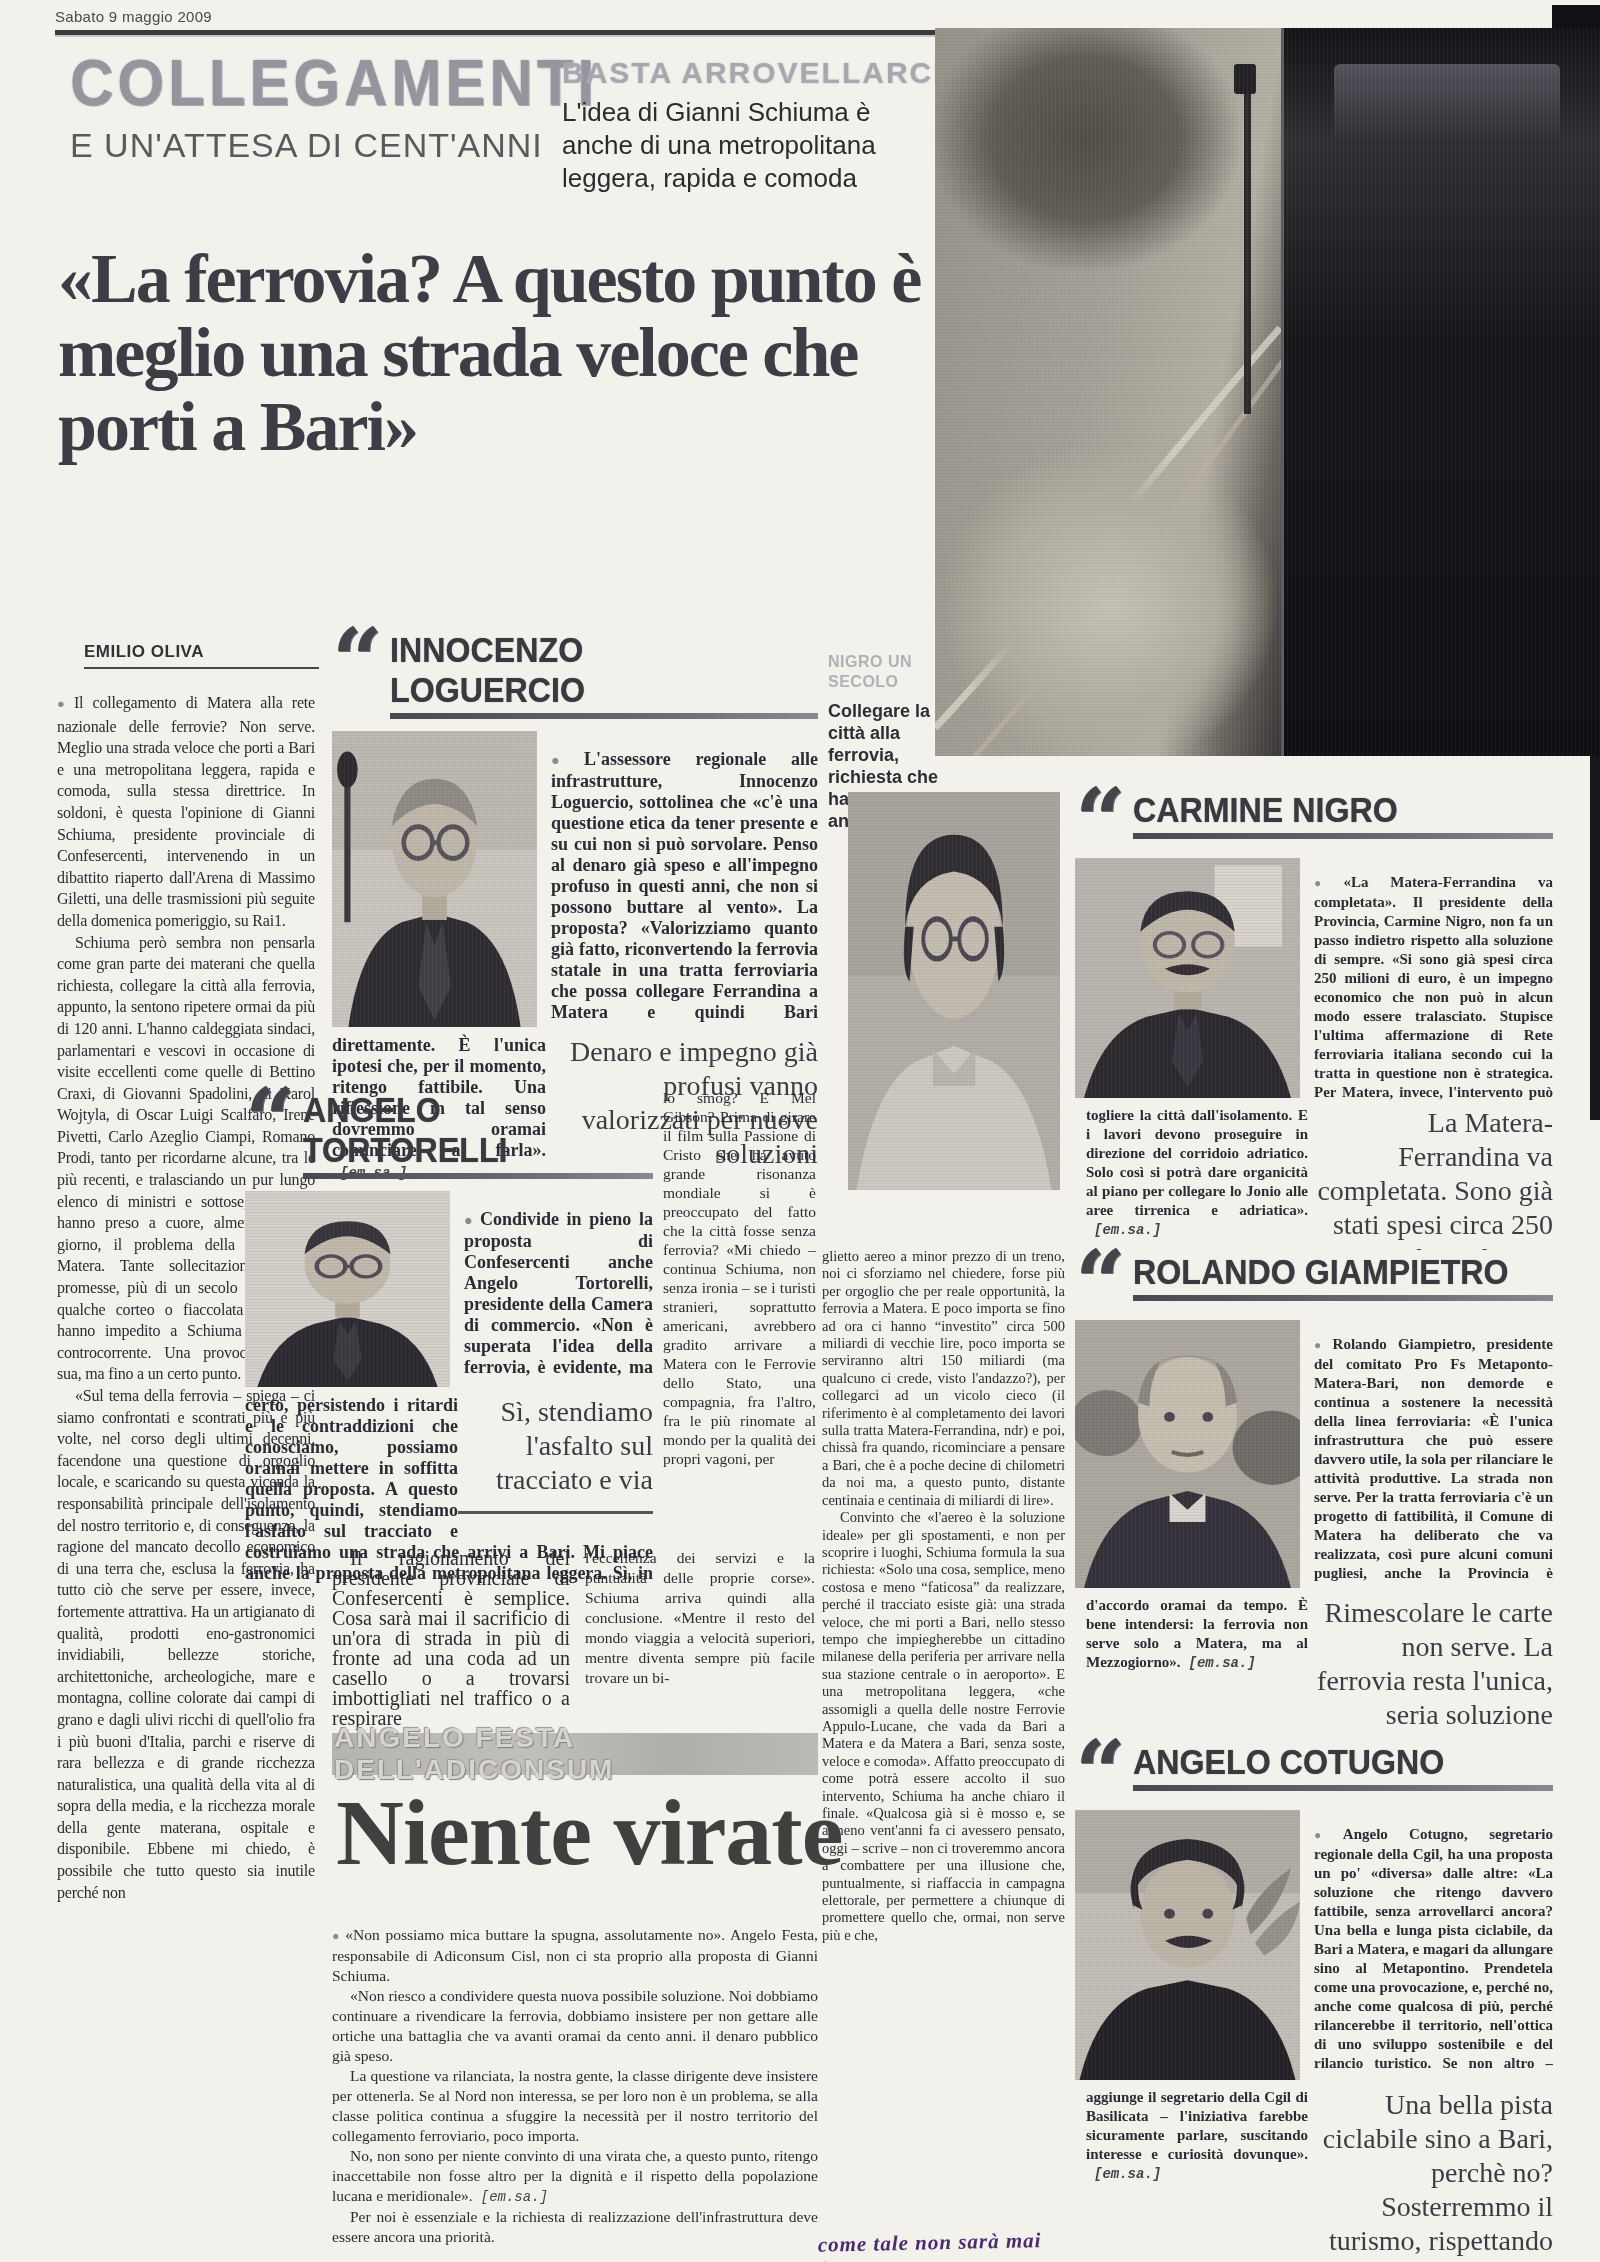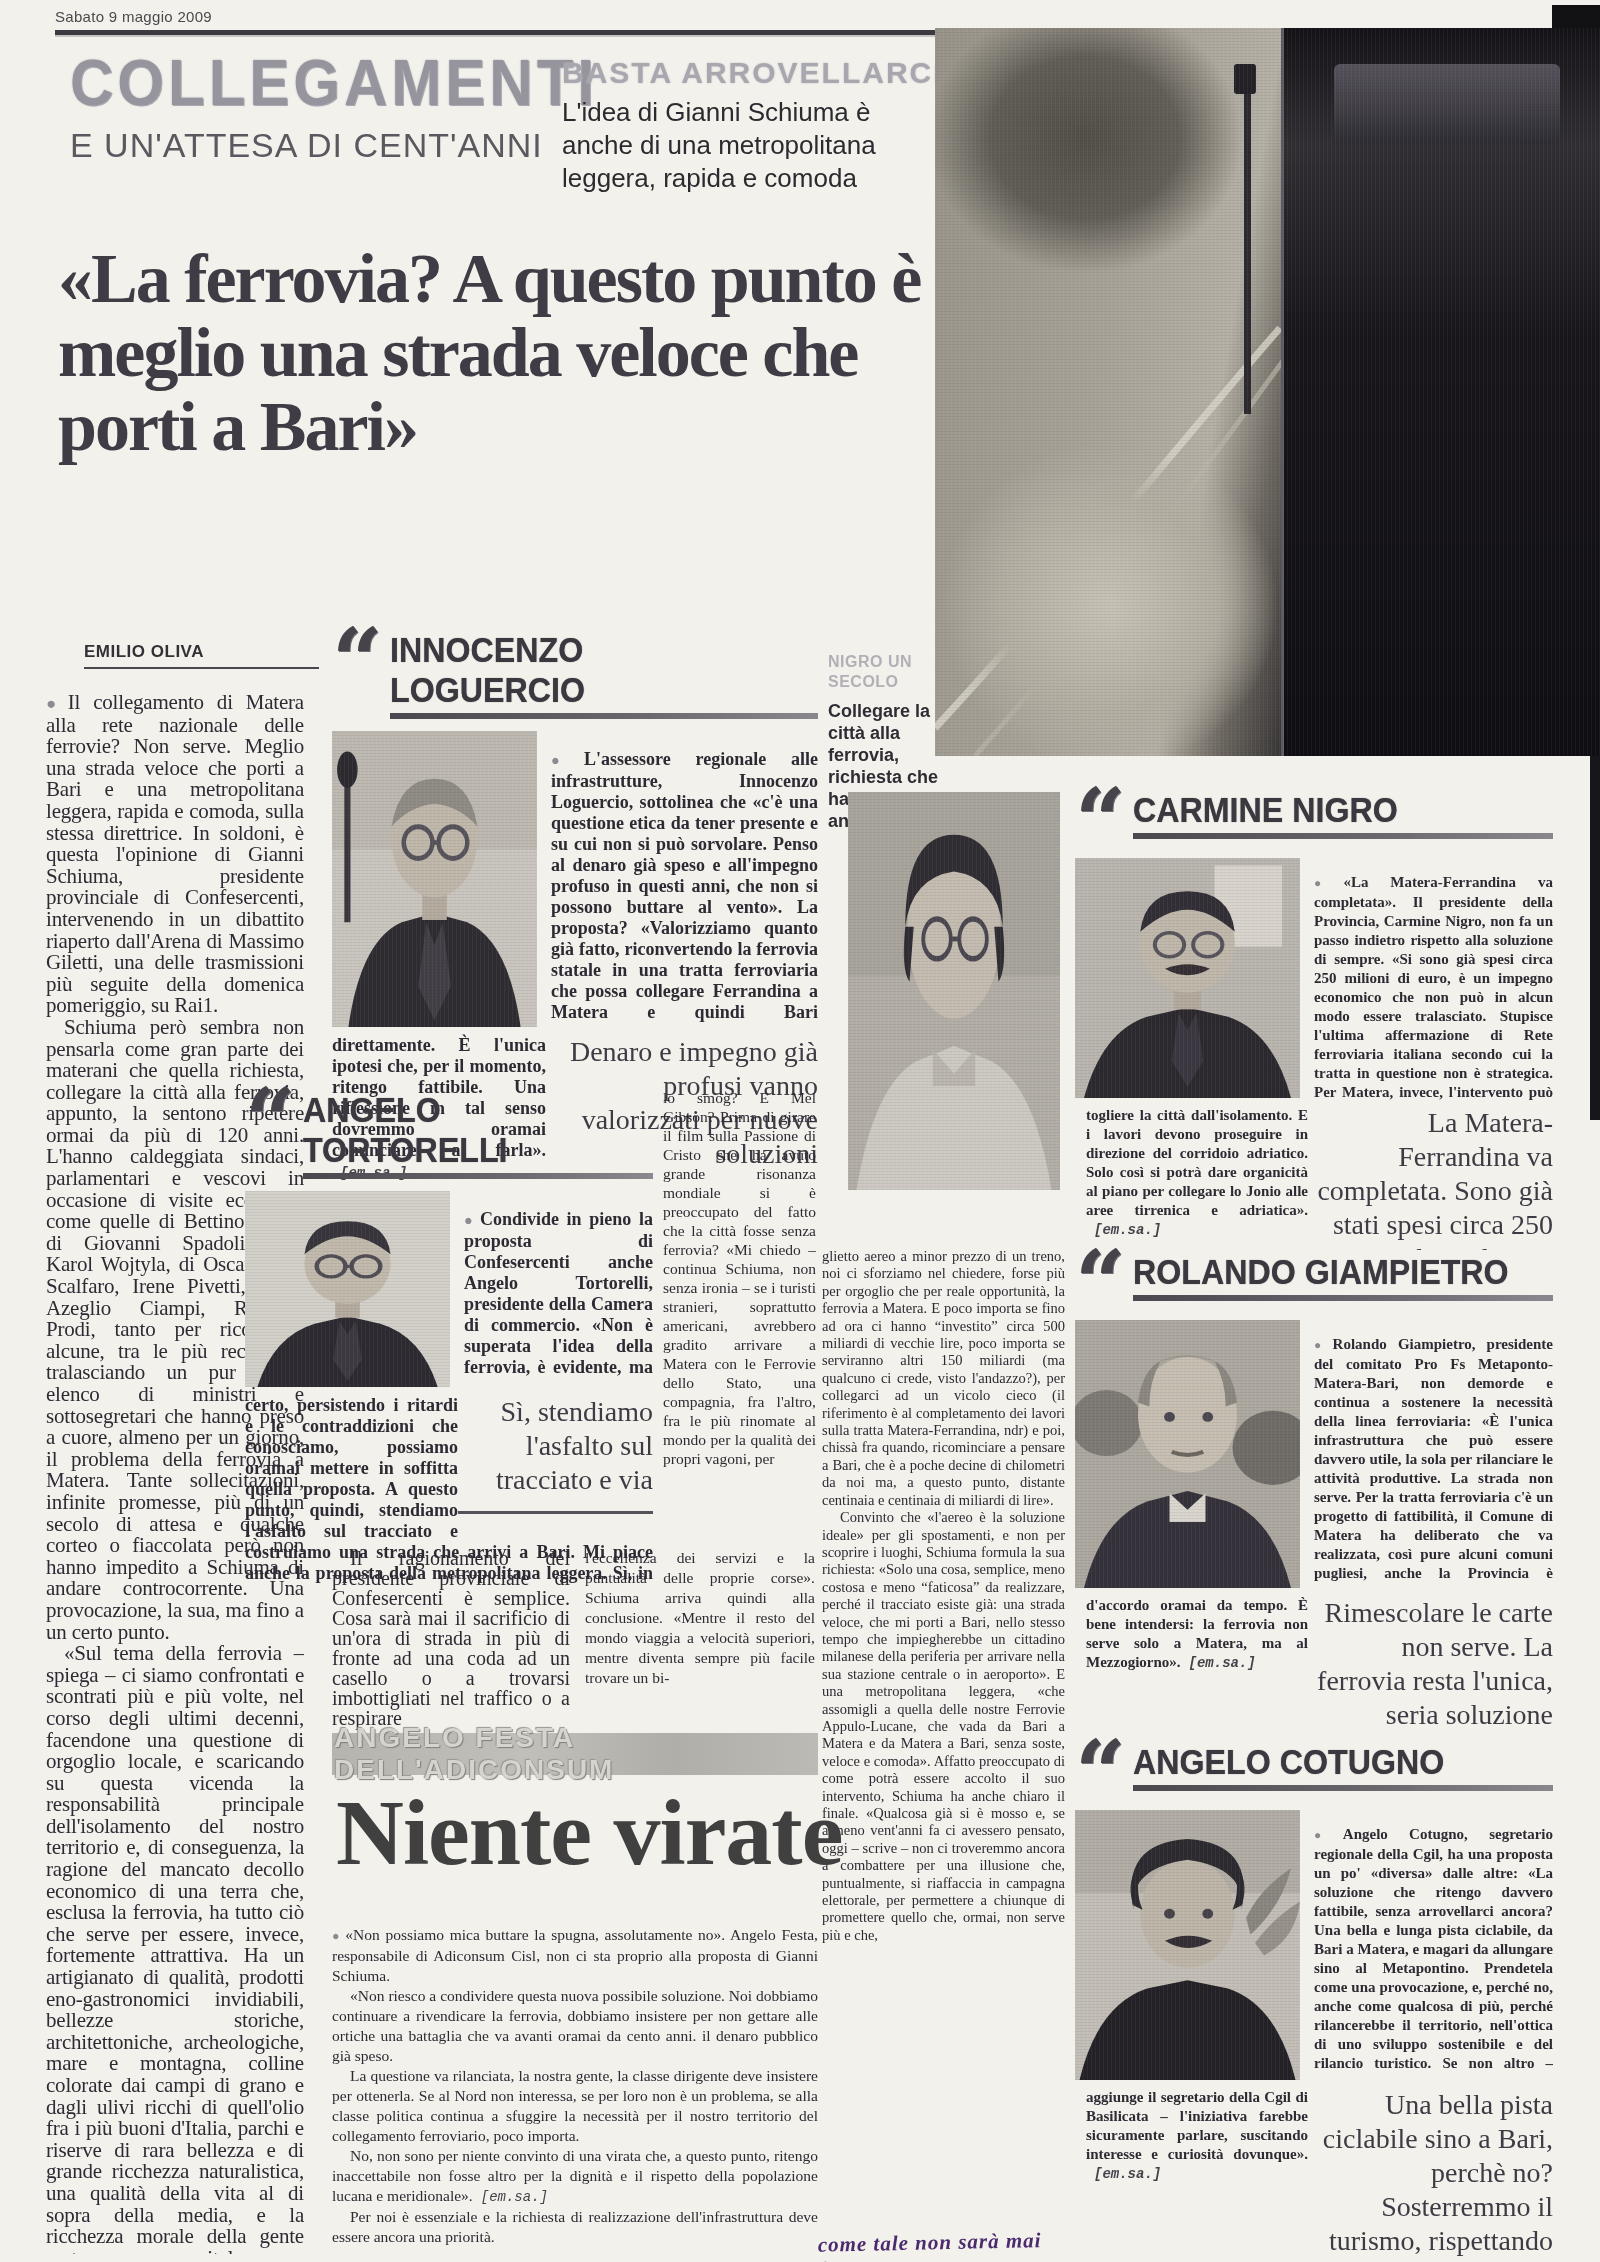--- a/index.html
+++ b/index.html
@@ -30,22 +30,22 @@
   .headline{position:absolute;left:58px;top:242px;width:920px;font-weight:bold;
     font-size:70px;line-height:1.06;letter-spacing:-2px;color:#403c46;}
   .subhead{position:absolute;left:60px;top:556px;width:900px;font-size:40px;color:#47434d;}
   .byline{position:absolute;left:84px;top:642px;width:235px;font-family:"Liberation Sans",sans-serif;
     font-weight:bold;font-size:17px;color:#333136;padding-bottom:5px;border-bottom:2px solid #4a484e;
     letter-spacing:.5px;}
 
   
   .bodycol p{margin:0;text-align:justify;}
   .indent{text-indent:18px;}
-  .col1{position:absolute;left:46px;top:692px;width:258px;height:1562px;overflow:hidden;
-        font-size:21px;line-height:21.6px;letter-spacing:-.2px;}
+  .col1{position:absolute;left:57px;top:692px;width:258px;height:1562px;overflow:hidden;
+        font-size:16px;line-height:21.6px;letter-spacing:-.2px;}
   .bullet{color:#8d8b92;font-size:.8em;margin-right:4px;}
   .sig{font-style:italic;font-size:14px;color:#45424a;white-space:nowrap;margin-left:8px;font-family:Liberation Mono, monospace;}
 
   
   .section{position:absolute;}
   .sec-head{position:relative;padding-left:58px;min-height:56px;}
   .qmark{position:absolute;left:0;top:-14px;font-size:88px;line-height:1;font-weight:bold;color:#46434b;
          font-family:"DejaVu Serif",serif;text-shadow:1px 1px 0 #6f6c74;}
   .sec-title{display:inline-block;font-family:"Liberation Sans",sans-serif;font-weight:bold;
     font-size:35px;letter-spacing:0;color:#3b383f;transform:scaleX(.92);transform-origin:left bottom;

